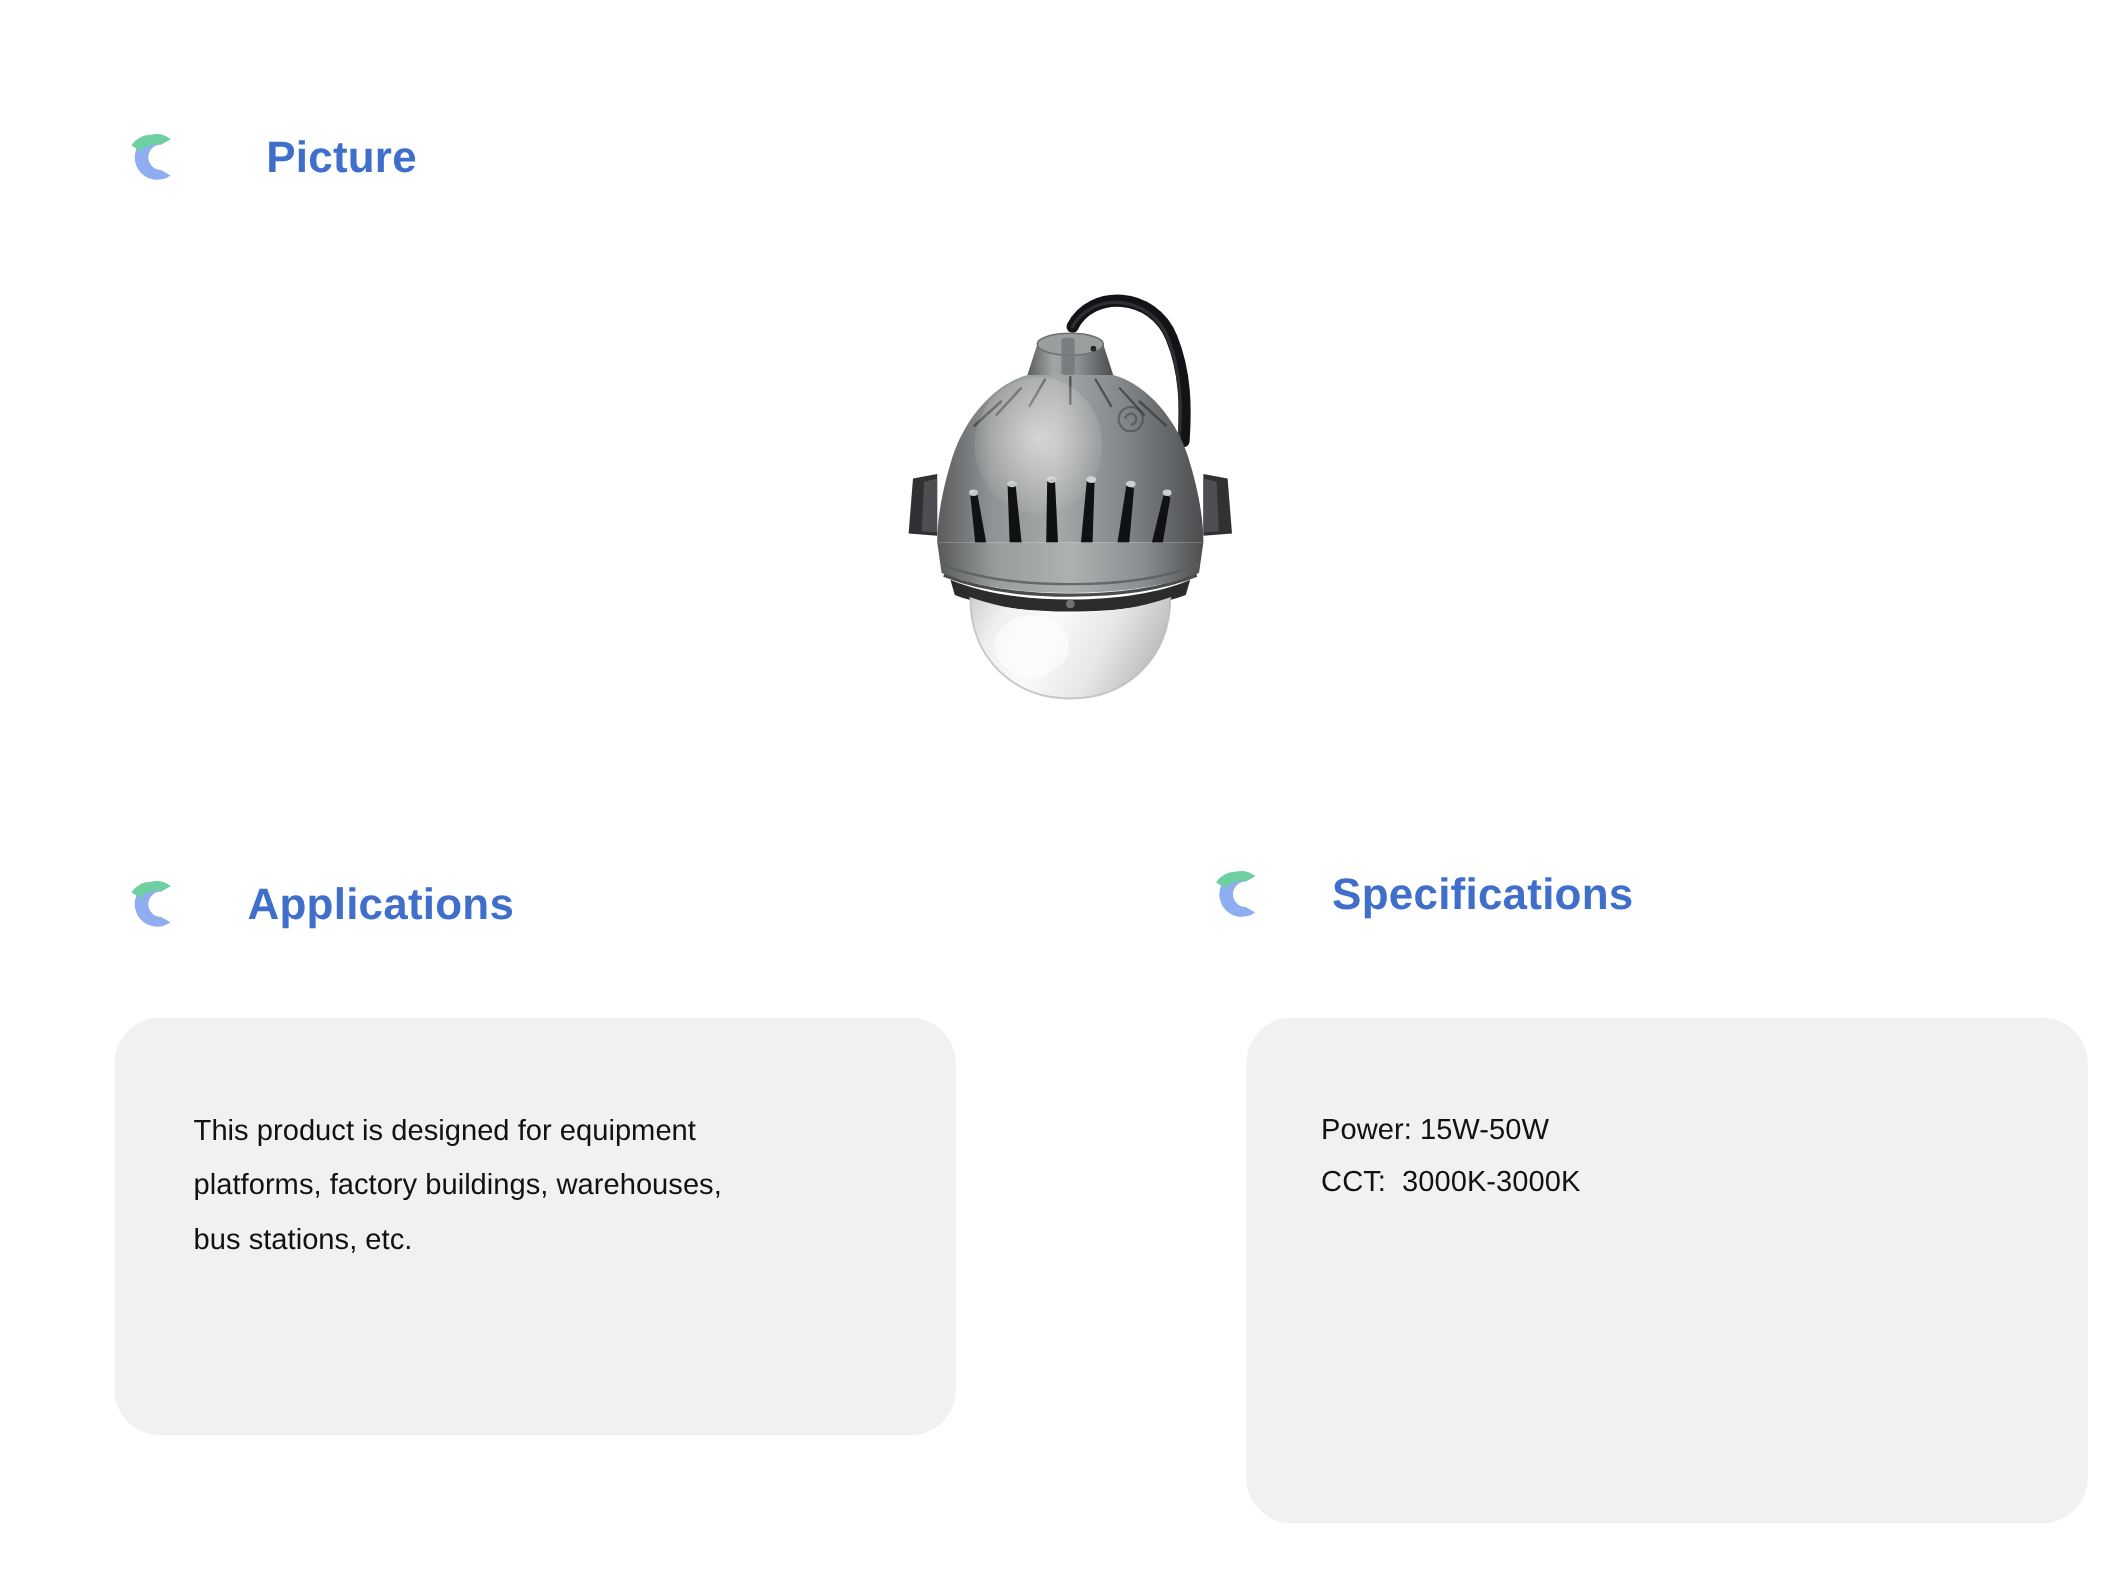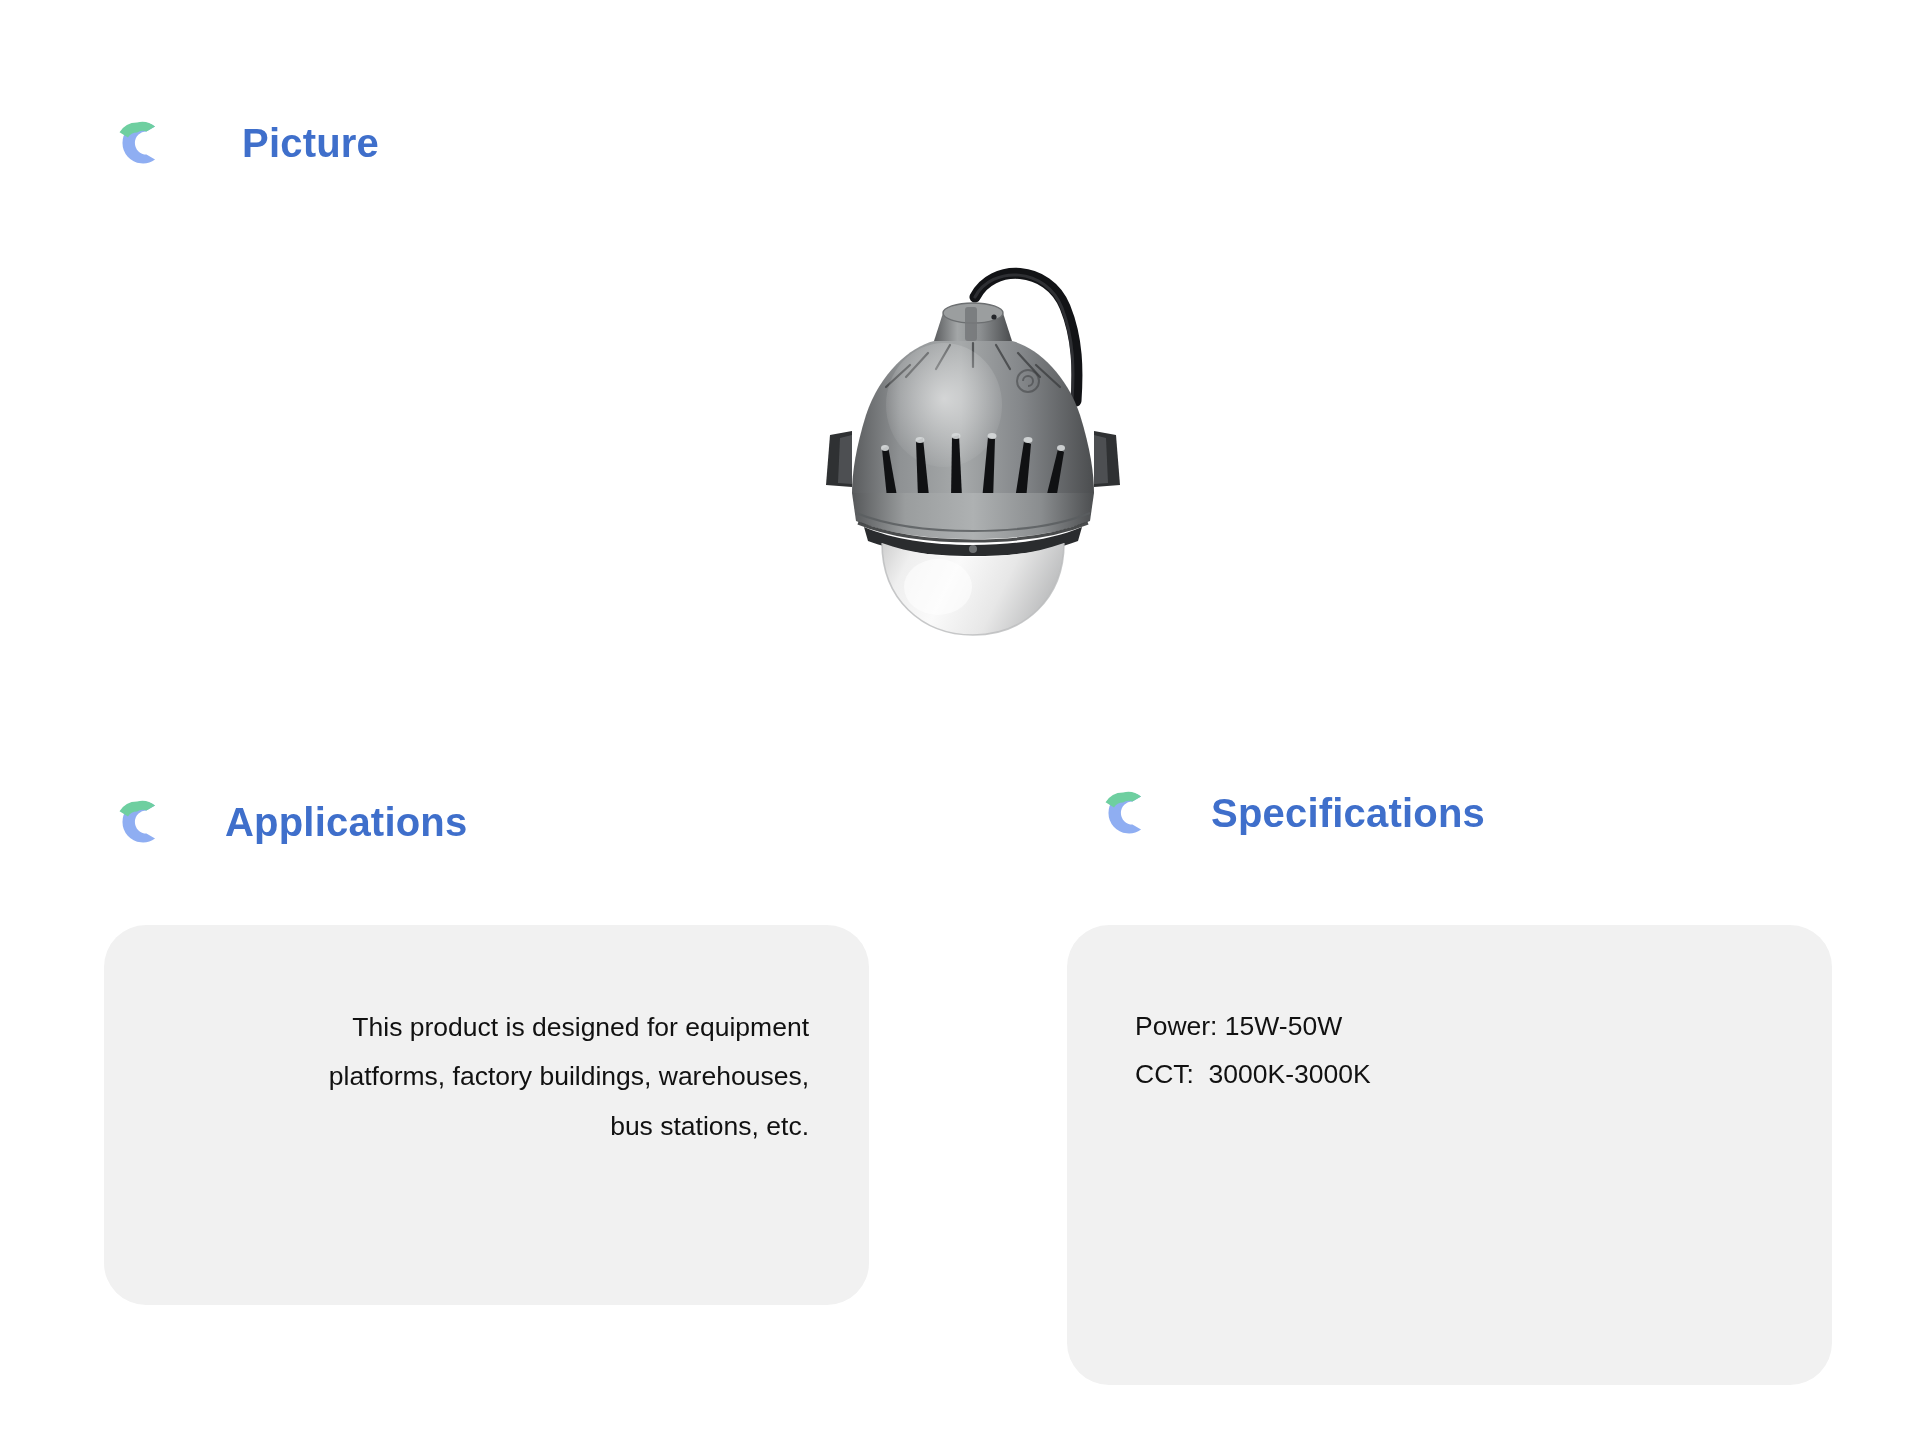--- a/index.html
+++ b/index.html
@@ -61,24 +61,23 @@
     background: #F1F1F1;
     border-radius: 42px;
     box-sizing: border-box;
   }
   #card-applications {
     left: 104px;
     top: 925px;
     width: 765px;
     height: 380px;
     padding: 78px 60px 16px 72px;
-    text-align: right;
   }
   #card-specifications {
-    left: 1067px;
+    left: 1133px;
     top: 925px;
     width: 765px;
     height: 460px;
     padding: 78px 60px 0 68px;
   }
   .card-text {
     font-size: 26.5px;
     color: #111111;
     line-height: 1.86;
     white-space: pre-line;

